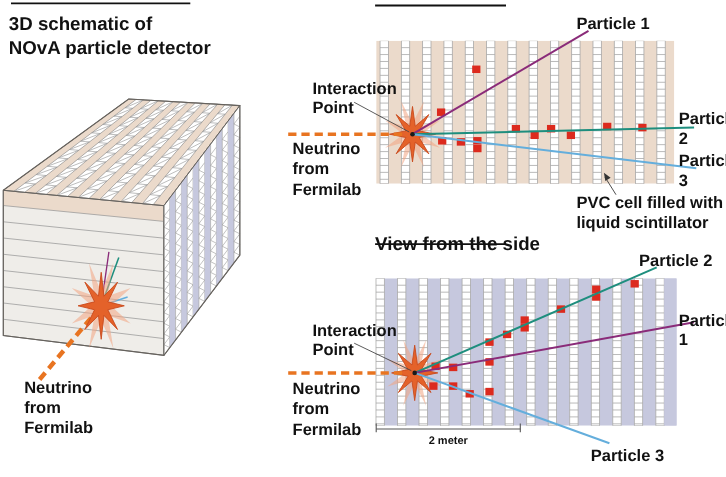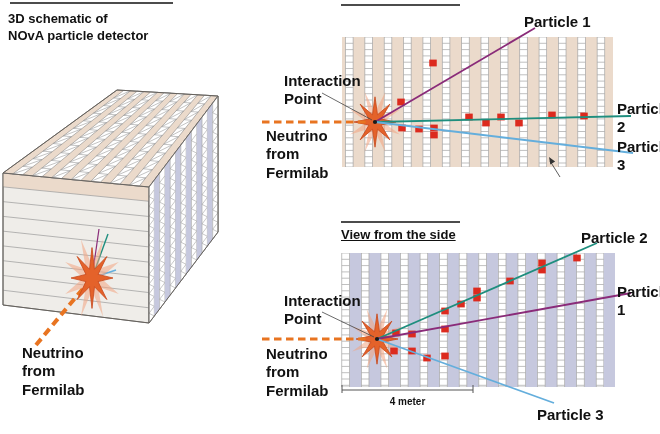--- a/index.html
+++ b/index.html
@@ -1,21 +1,21 @@
 <!DOCTYPE html>
 <html><head>
 <meta charset="utf-8">
 <style>
   html,body{margin:0;padding:0;background:#fff;}
   .stage{position:relative;width:660px;height:434px;background:#ffffff;overflow:hidden;
          font-family:"Liberation Sans",sans-serif;}
   #scene{position:absolute;left:0;top:0;}
   .label{position:absolute;font-weight:bold;font-size:15px;line-height:1.22;color:#111;
          white-space:pre-line;}
-  .panel-title{font-size:13px;line-height:1.28;}
+  .panel-title{font-size:17px;line-height:1.28;}
   .meter{font-size:10px;width:131px;text-align:center;}
 </style>
 </head>
 <body>
 
 <div class="stage">
   <svg id="scene" width="660" height="434" viewBox="0 0 660 434">
       <g>
         <polygon points="3,173 149,187 149,323 3,305" fill="#EFEDE9" stroke="#6b6b6b" stroke-width="0.8"></polygon>
         <polygon points="3,173 149,187 149,201.28 3,186.86" fill="#EBDACB"></polygon>
@@ -1100,28 +1100,30 @@
     </svg>
 
   <div class="label panel-title" style="left: 8px; top: 11px;">3D schematic of
 NOvA particle detector</div>
 
   <div class="label" style="left: 284px; top: 72px;">Interaction
 Point</div>
   <div class="label" style="left: 266px; top: 127px;">Neutrino
 from
 Fermilab</div>
+  <div class="label" style="left: 524px; top: 176px;">PVC cell filled with
+liquid scintillator</div>
 
-  <div class="label panel-title" style="left: 341px; top: 227px; text-decoration: underline;">View from the side</div>
+  <div class="label panel-title" style="left: 341px; top: 211px;">View from the side</div>
   <div class="label" style="left: 284px; top: 292px;">Interaction
 Point</div>
   <div class="label" style="left: 266px; top: 345px;">Neutrino
 from
 Fermilab</div>
-  <div class="label meter" style="left: 342px; top: 396px;">4 meter</div>
+  <div class="label meter" style="left: 342px; top: 396px;">2 meter</div>
 
   <div class="label" style="left: 22px; top: 344px;">Neutrino
 from
 Fermilab</div>
 <div class="label" style="left: 524px; top: 13px;">Particle 1</div>
     <div class="label" style="left: 617px; top: 100px;">Particle 2</div>
     <div class="label" style="left: 617px; top: 138px;">Particle 3</div>
     <div class="label" style="left: 581px; top: 229px;">Particle 2</div>
     <div class="label" style="left: 617px; top: 283px;">Particle 1</div>
     <div class="label" style="left: 537px; top: 406px;">Particle 3</div>

